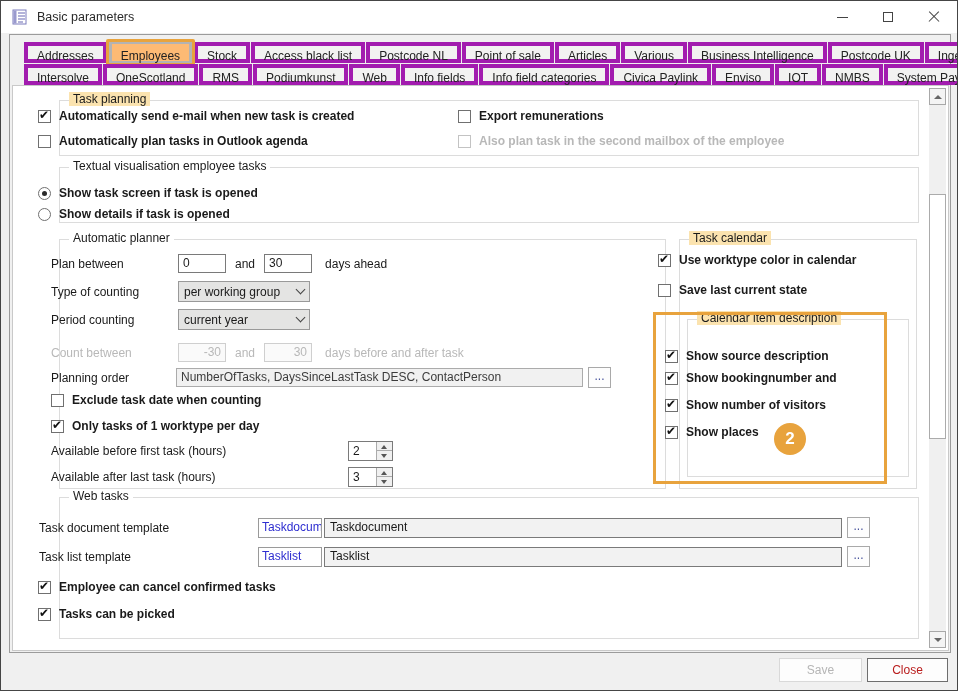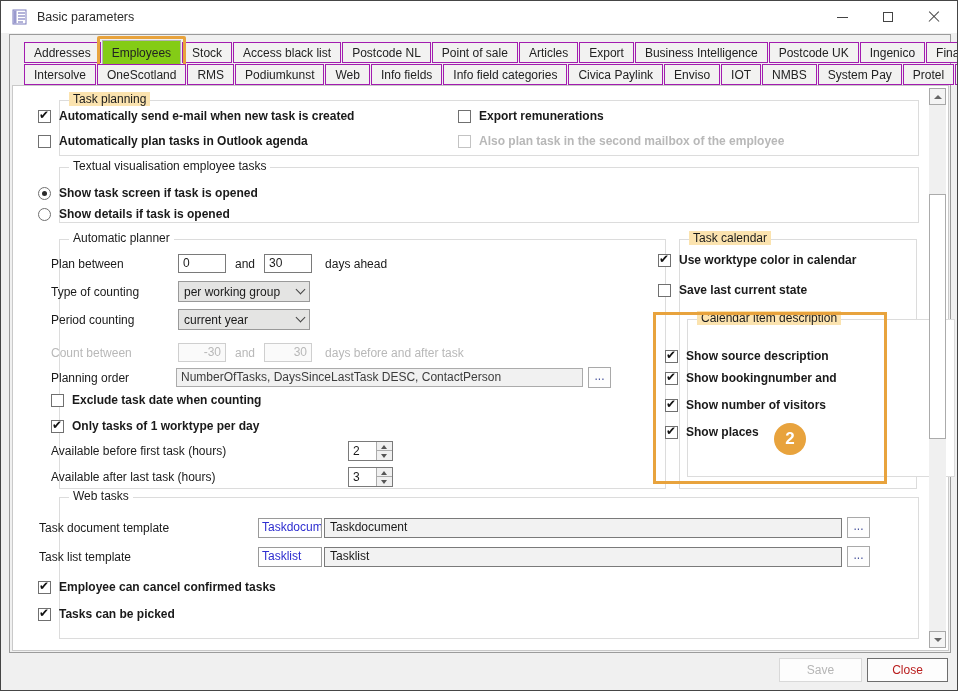--- a/index.html
+++ b/index.html
@@ -16,22 +16,22 @@
   .ic-min{width:11px;height:0;border-top:1px solid #444;}
   .ic-max{width:10px;height:10px;border:1px solid #444;}
   .ic-close{position:relative;width:12px;height:12px;}
   .ic-close::before,.ic-close::after{content:"";position:absolute;left:-1px;top:5px;width:14px;height:1.4px;background:#444;}
   .ic-close::before{transform:rotate(45deg);} .ic-close::after{transform:rotate(-45deg);}
 
   
   .panel{position:absolute;left:8px;top:33px;width:942px;height:619px;background:#f0f0f0;border:1px solid #9b9b9b;}
   .tabs{position:absolute;left:14px;display:flex;gap:1px;z-index:3;}
   .tabs.r1{top:7px;} .tabs.r2{top:29px;}
-  .tab{height:21px;line-height:20px;padding:0 9px;background:#f2f2f1;border:1px solid #a21caf;color:#222;white-space:nowrap;cursor:pointer;}
-  .tab.selected{position:relative;background:#84cc16;border-color:#b3b3b3;height:25px;margin-top:-2px;line-height:24px;z-index:2;}
+  .tab{height:21px;line-height:20px;padding:0 9px;background:#f2f2f1;border:4px solid #a21caf;color:#222;white-space:nowrap;cursor:pointer;}
+  .tab.selected{position:relative;background:#fdba74;border-color:#b3b3b3;height:25px;margin-top:-2px;line-height:24px;z-index:2;}
   .tab-annot{position:absolute;left:-6px;top:-5px;right:-6px;bottom:-5px;border:3px solid #E8A33D;border-radius:2px;pointer-events:none;}
 
   
   .page{position:absolute;left:2px;top:50px;width:937px;height:566px;background:#ffffff;border:1px solid #c9c9c9;}
 
   
   .group{position:absolute;border:1px solid #dcdcdc;background:#fff;margin-left:28px;}
   .gtitle{position:absolute;top:-9px;left:9px;background:#fff;padding:0 4px;color:#1a1a1a;white-space:nowrap;}
   .gtitle.hl{background:#FBE3AF;}
 
@@ -119,21 +119,21 @@
       <div class="tab">Addresses</div>
       <div class="tab selected">
         <span>Employees</span>
         <span class="tab-annot"></span>
       </div>
       <div class="tab">Stock</div>
       <div class="tab">Access black list</div>
       <div class="tab">Postcode NL</div>
       <div class="tab">Point of sale</div>
       <div class="tab">Articles</div>
-      <div class="tab">Export</div>
+      <div class="tab">Various</div>
       <div class="tab">Business Intelligence</div>
       <div class="tab">Postcode UK</div>
       <div class="tab">Ingenico</div>
       <div class="tab">Finances</div>
 
     </div>
 
     <div class="tabs r2">
       <div class="tab">Intersolve</div>
       <div class="tab">OneScotland</div>
@@ -262,21 +262,21 @@
       </div>
       <div class="cb" style="left:645px;top:167px">
         <span class="box checked"></span>
         <span class="clabel">Use worktype color in calendar</span>
       </div>
       <div class="cb" style="left:645px;top:197px">
         <span class="box"></span>
         <span class="clabel">Save last current state</span>
       </div>
 
-      <div class="group" style="left:646px;top:233px;width:268px;height:158px">
+      <div class="group" style="left:646px;top:233px;width:222px;height:158px">
         <span class="gtitle hl">Calendar item description</span>
       </div>
       <div class="cb" style="left:652px;top:263px">
         <span class="box checked"></span>
         <span class="clabel">Show source description</span>
       </div>
       <div class="cb" style="left:652px;top:285px">
         <span class="box checked"></span>
         <span class="clabel">Show bookingnumber and</span>
       </div>

